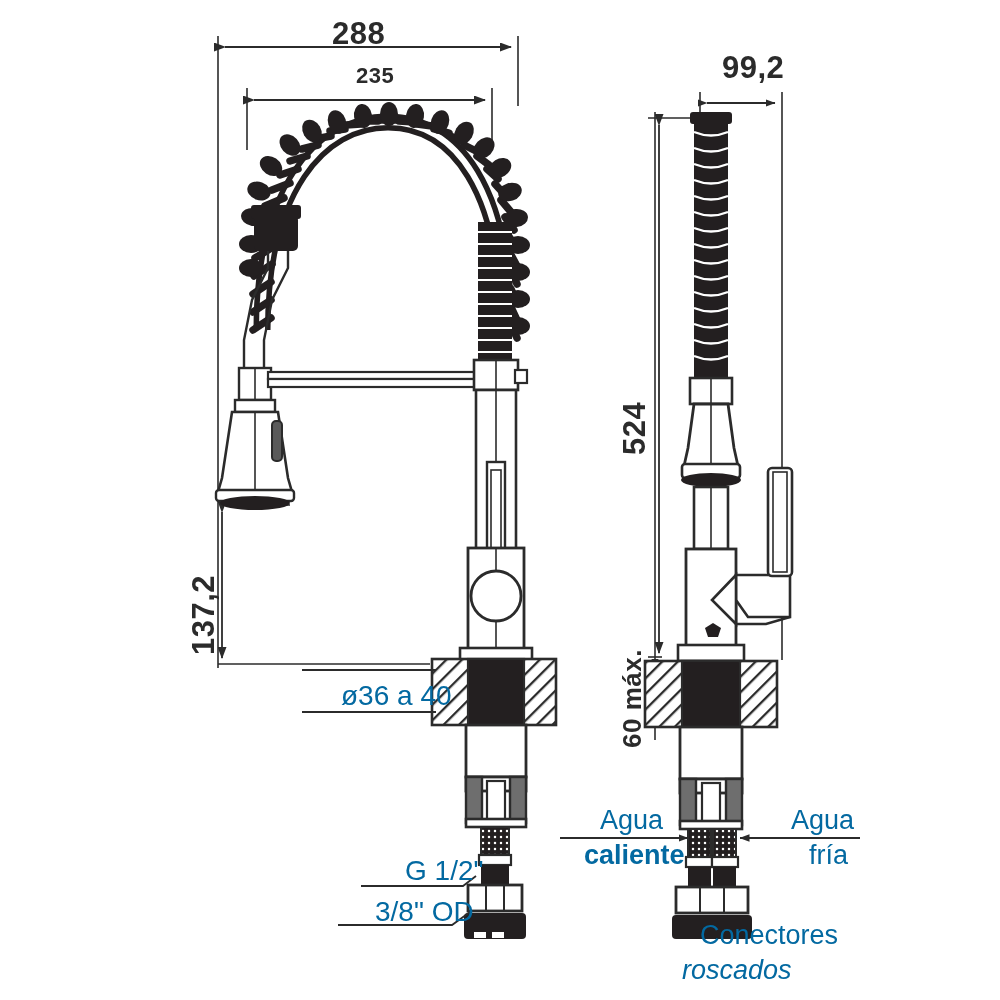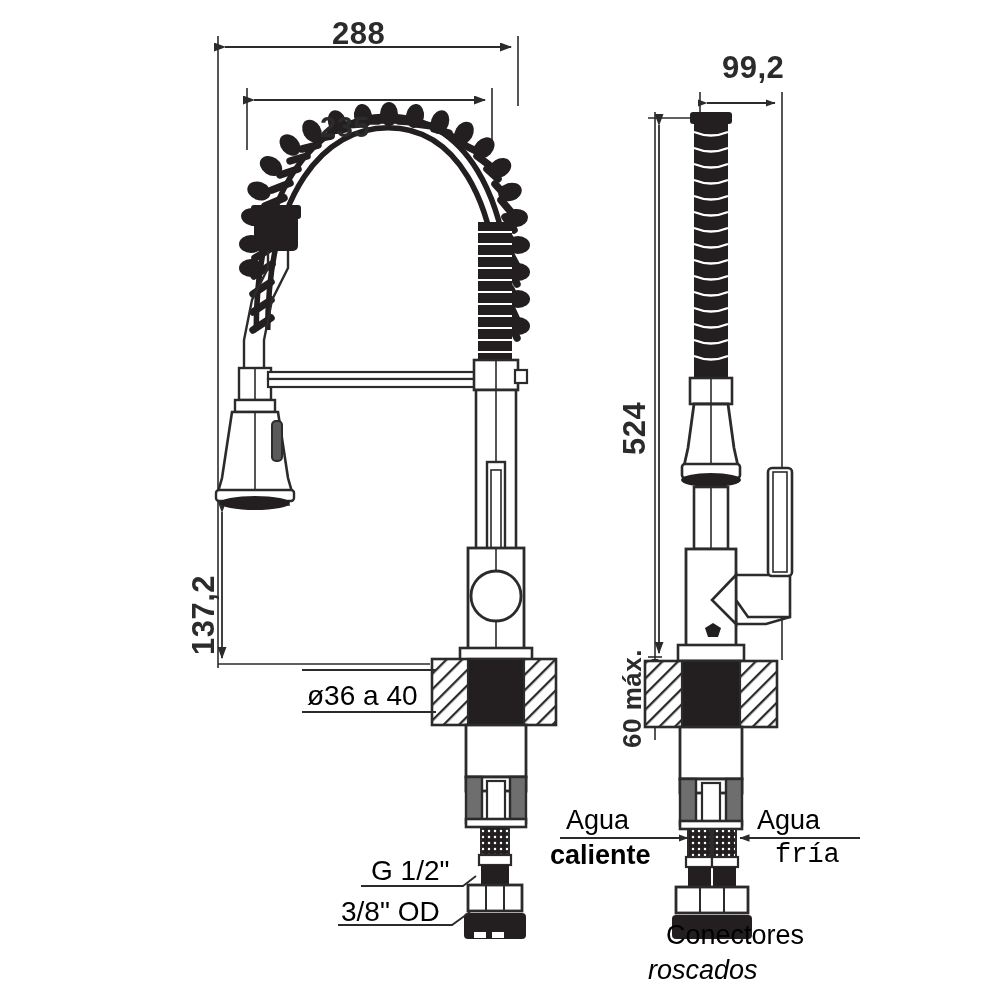--- a/index.html
+++ b/index.html
@@ -29,42 +29,43 @@
   .dim-text {
     position: absolute;
     color: #2b2b2b;
     font-family: "Liberation Sans", sans-serif;
     font-weight: 700;
     white-space: pre;
     letter-spacing: 0.5px;
   }
   .note-text {
     position: absolute;
-    color: #000000;
+    color: #0369a1;
     font-family: "Liberation Sans", sans-serif;
     font-weight: 400;
     white-space: pre;
+    margin-left: 34px;
   }
   .rot90 {
     transform-origin: 0 0;
     transform: rotate(-90deg);
   }
   .t-288 { left: 332px; top: 16px; font-size: 31px; }
-  .t-235 { left: 320px; top: 63px; font-size: 29px; margin-top: 48px; }
+  .t-235 { left: 356px; top: 63px; font-size: 22px; }
   .t-1372 { left: 186px; top: 655px; font-size: 31px; }
   .t-802 { left: 722px; top: 50px; font-size: 31px; }
   .t-524 { left: 617px; top: 455px; font-size: 31px; }
   .t-60max { left: 617px; top: 748px; font-size: 26px; }
   .t-diam { left: 307px; top: 680px; font-size: 28px; }
   .t-g12 { left: 371px; top: 855px; font-size: 28px; }
   .t-38od { left: 341px; top: 896px; font-size: 28px; }
   .t-agua-c1 { left: 566px; top: 805px; font-size: 27px; }
   .t-agua-c2 { left: 550px; top: 840px; font-size: 27px; font-weight: bold; }
   .t-agua-f1 { left: 757px; top: 805px; font-size: 27px; }
-  .t-agua-f2 { left: 775px; top: 840px; font-size: 27px; font-family: Liberation Mono, monospace; }
+  .t-agua-f2 { left: 775px; top: 840px; font-size: 27px; }
   .t-con1 { left: 666px; top: 920px; font-size: 27px; }
   .t-con2 { left: 648px; top: 955px; font-size: 27px; font-style: italic; }
 </style>
 </head>
 <body>
 
 <div id="sheet">
 
   <svg id="drawing" viewBox="0 0 1000 1000">
     <defs>

